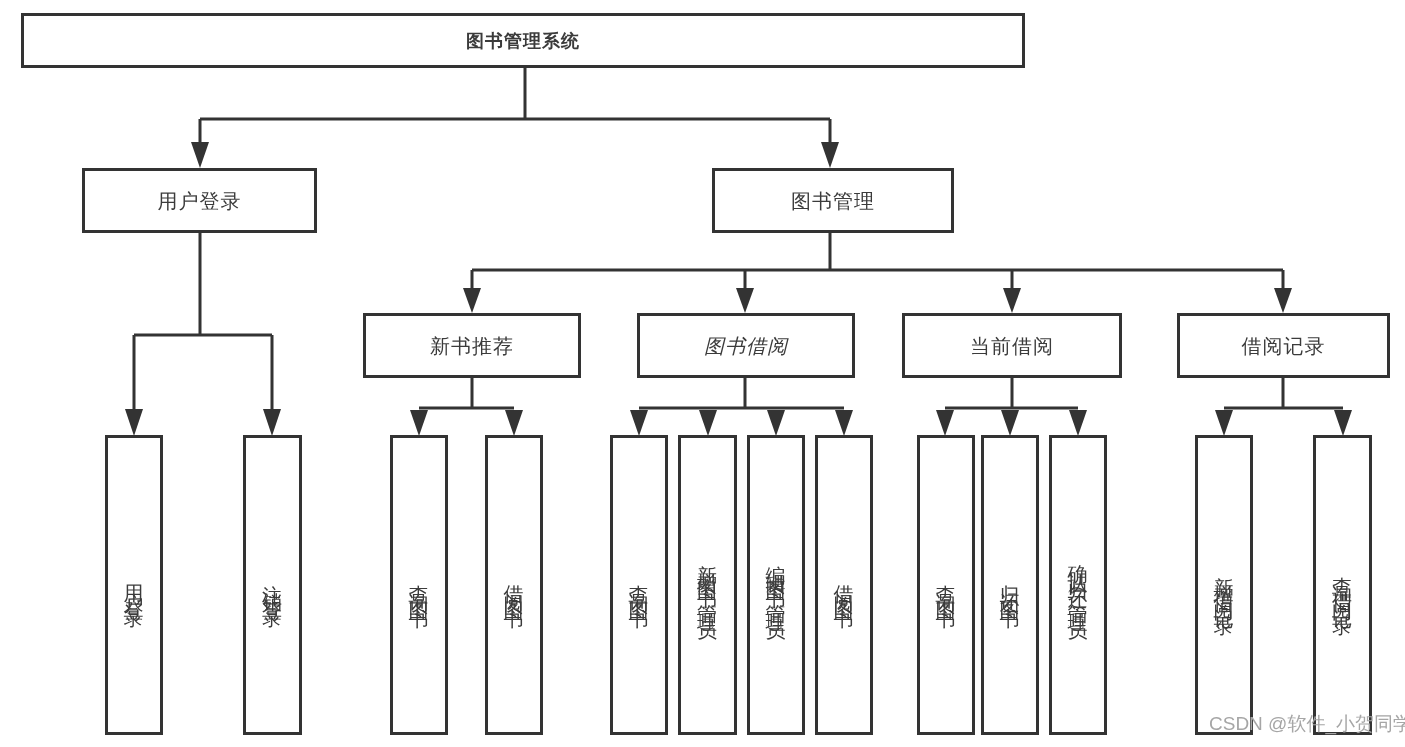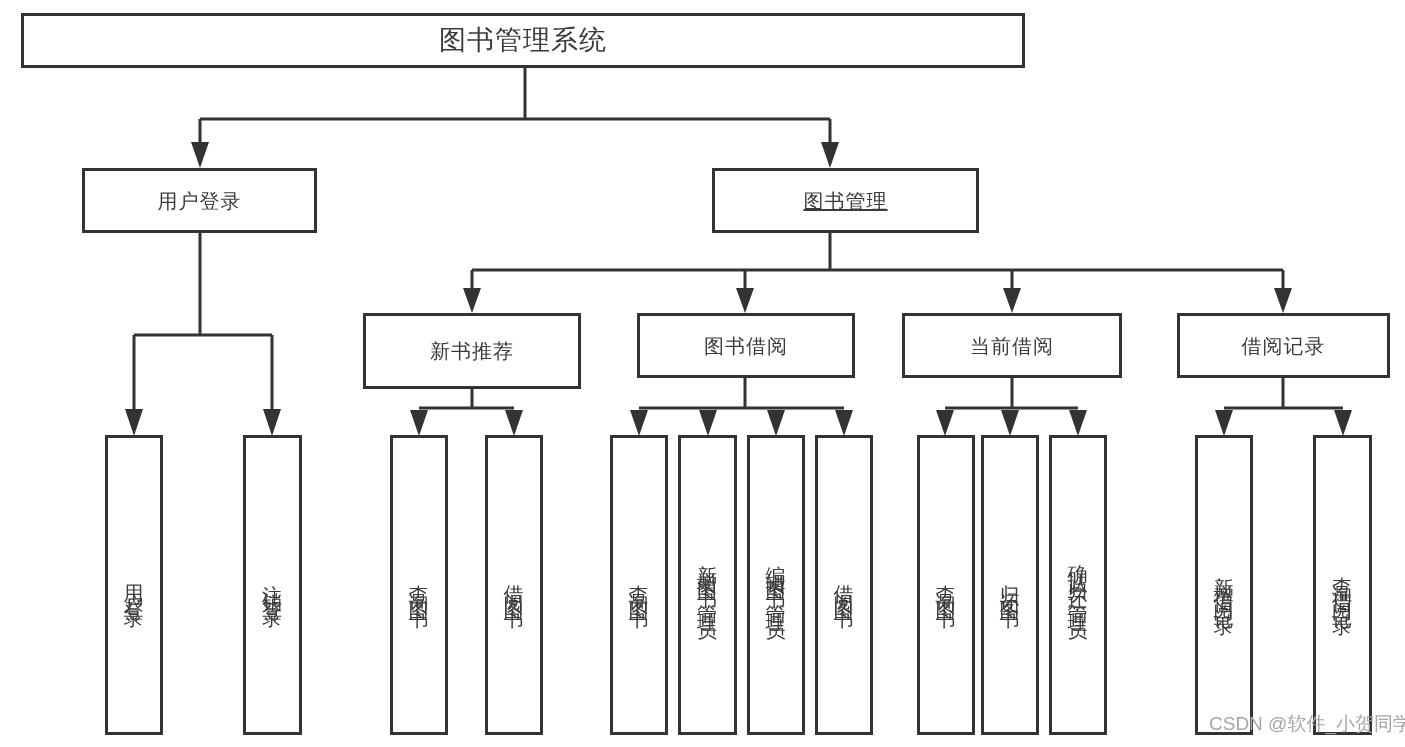--- a/index.html
+++ b/index.html
@@ -43,21 +43,22 @@
     justify-content: center;
     z-index: 2;
     text-align: center;
   }
   .h-node {
     font-size: 20px;
     letter-spacing: 1px;
     line-height: 1;
   }
   .root-node {
-    font-size: 27px;
+    font-size: 18px;
+    font-weight: bold;
   }
   .v-node {
     writing-mode: vertical-rl;
     text-orientation: mixed;
     font-size: 20px;
     letter-spacing: 8px;
     line-height: 1;
   }
   .watermark {
     position: absolute;
@@ -115,24 +116,24 @@
     <g>
       <path d="M1283 378 V408 M1224 408 H1343"></path>
       <polygon points="1215,410 1233,410 1224,436"></polygon>
       <polygon points="1334,410 1352,410 1343,436"></polygon>
     </g>
   </svg>
 
   <div class="node h-node root-node" style="left:21px; top:13px; width:1004px; height:55px;">图书管理系统</div>
 
   <div class="node h-node" style="left:82px; top:168px; width:235px; height:65px;">用户登录</div>
-  <div class="node h-node" style="left:712px; top:168px; width:267px; height:65px;text-decoration:underline;">图书管理</div>
+  <div class="node h-node" style="left:712px; top:168px; width:242px; height:65px;">图书管理</div>
 
-  <div class="node h-node" style="left:363px; top:313px; width:218px; height:76px;">新书推荐</div>
-  <div class="node h-node" style="left:637px; top:313px; width:218px; height:65px;">图书借阅</div>
+  <div class="node h-node" style="left:363px; top:313px; width:218px; height:65px;">新书推荐</div>
+  <div class="node h-node" style="left:637px; top:313px; width:218px; height:65px;font-style:italic;">图书借阅</div>
   <div class="node h-node" style="left:902px; top:313px; width:220px; height:65px;font-family:Liberation Serif, serif;">当前借阅</div>
   <div class="node h-node" style="left:1177px; top:313px; width:213px; height:65px;">借阅记录</div>
 
   <div class="node v-node" style="left:105px; top:435px; width:58px; height:300px;">用户登录</div>
   <div class="node v-node" style="left:243px; top:435px; width:59px; height:300px;">注销登录</div>
 
   <div class="node v-node" style="left:390px; top:435px; width:58px; height:300px;">查询图书</div>
   <div class="node v-node" style="left:485px; top:435px; width:58px; height:300px;">借阅图书</div>
 
   <div class="node v-node" style="left:610px; top:435px; width:58px; height:300px;">查询图书</div>

